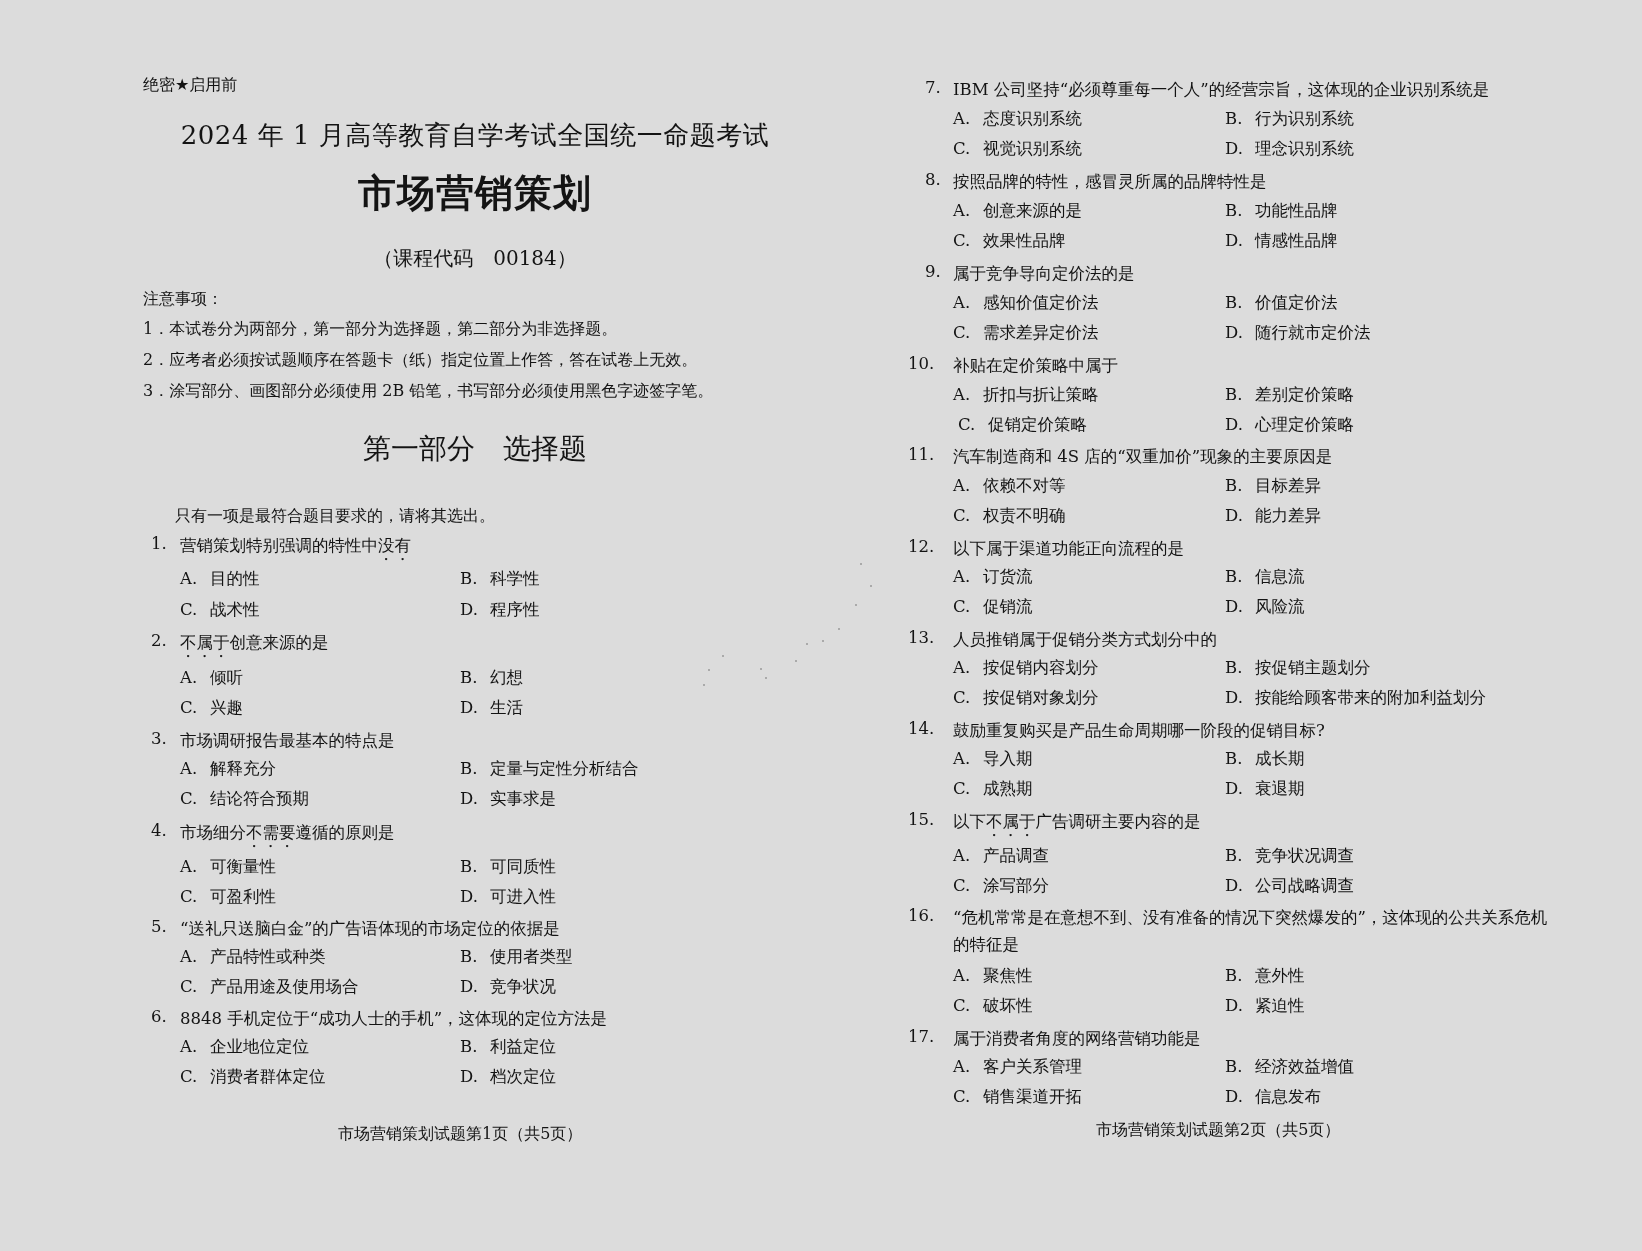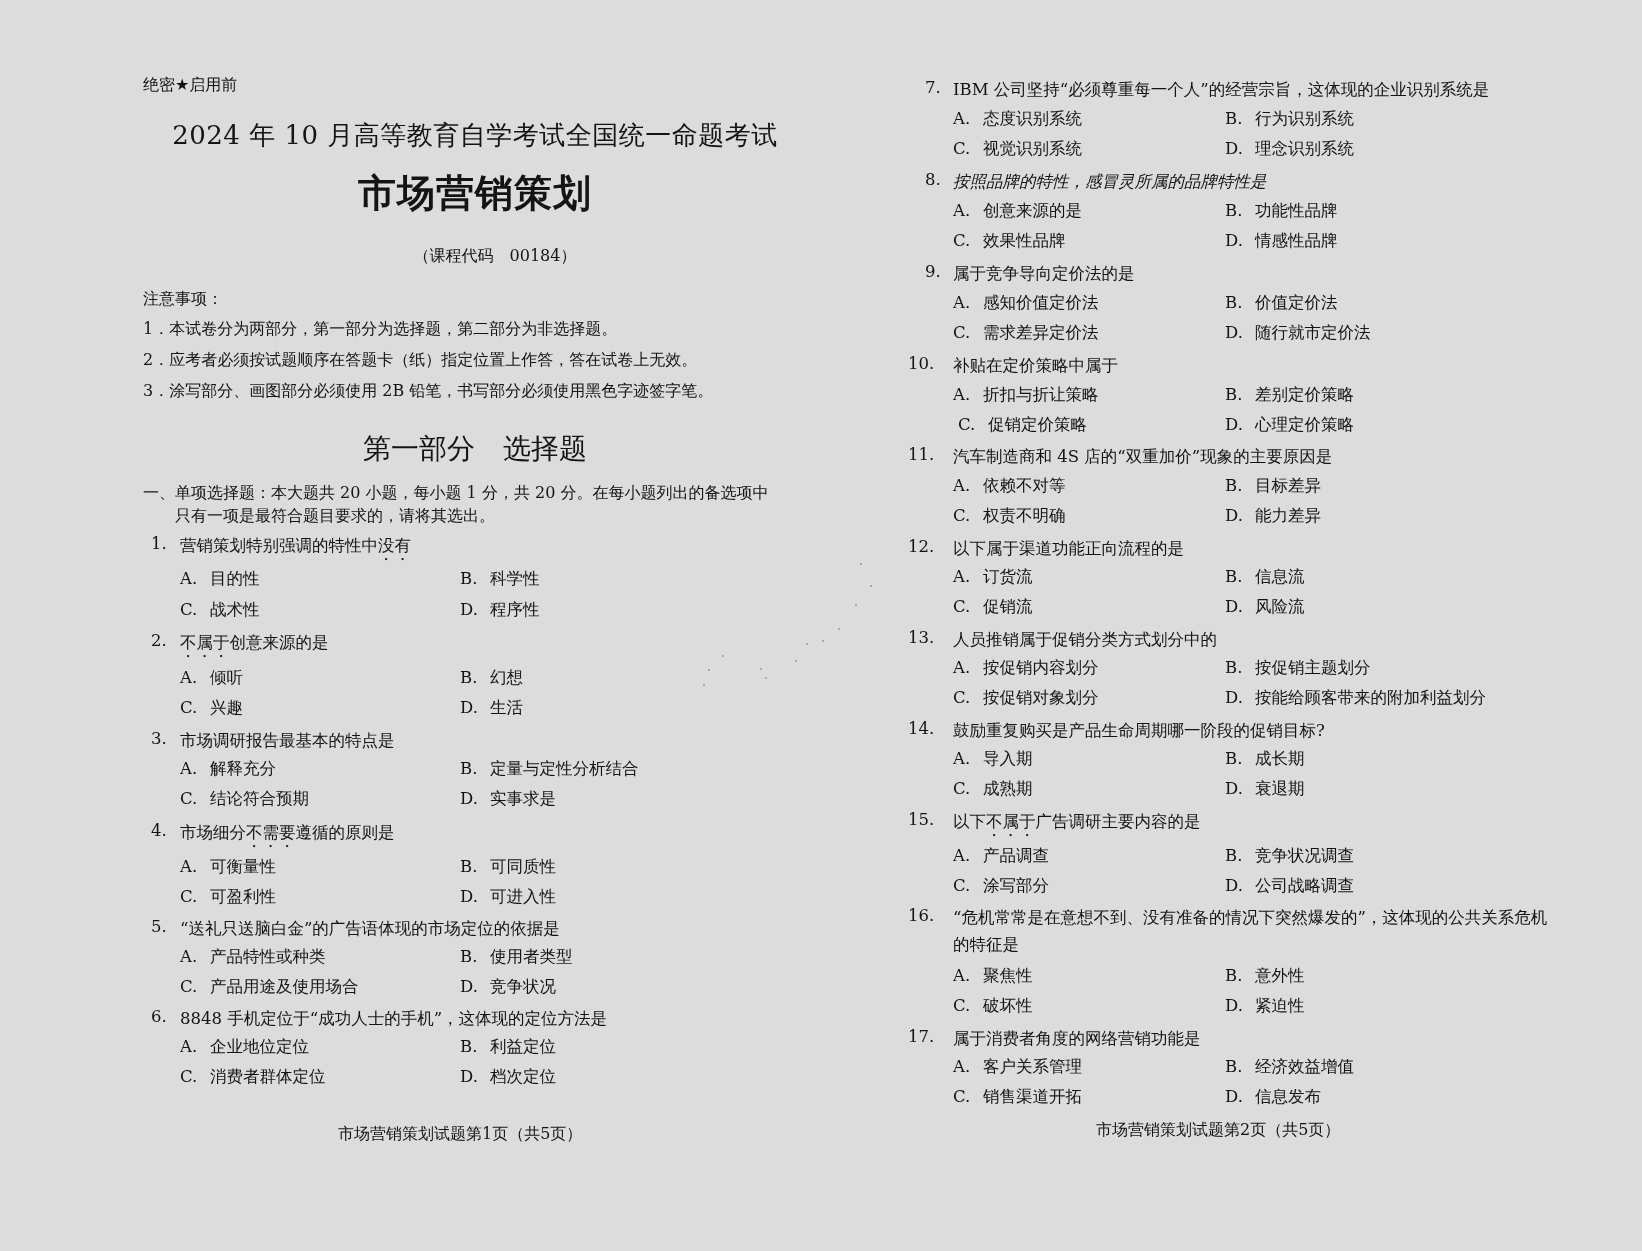--- a/index.html
+++ b/index.html
@@ -10,48 +10,47 @@
     color: #141414;
     position: relative;
   }
   .page { position: absolute; top: 0; height: 1250px; }
   .page-left { left: 0; width: 850px; }
   .page-right { left: 850px; width: 792px; }
   .abs { position: absolute; white-space: nowrap; line-height: 1; }
   .secret { left: 143px; top: 77px; font-size: 16px; font-family: "DejaVu Sans", "Liberation Sans", sans-serif; }
   .exam-title { left: 0; width: 950px; text-align: center; top: 122px; font-size: 26px; letter-spacing: 0.5px; }
   .course-title { left: 0; width: 950px; text-align: center; top: 174px; font-size: 38px; font-weight: bold; letter-spacing: 1px; }
-  .course-code { left: 0; width: 950px; text-align: center; top: 248px; font-size: 16px; padding-left: 20px; }
+  .course-code { left: 0; width: 950px; text-align: center; top: 248px; font-size: 20px; }
   .notes-head { left: 143px; top: 291px; font-size: 16px; }
   .note { left: 143px; font-size: 16px; }
   .part-head { left: 0; width: 950px; text-align: center; top: 428px; font-size: 28px; margin-top: 7px; }
   .instr { left: 143px; font-size: 16px; }
   .q-line { font-size: 16.5px; }
   .opt-label { display: inline-block; width: 30px; }
   .footer { font-size: 16px; }
   .emph { text-emphasis: dot; -webkit-text-emphasis: dot; text-emphasis-position: under; -webkit-text-emphasis-position: under; }
   .speck { position: absolute; width: 2px; height: 2px; background: #9a9a9a; border-radius: 1px; }
 </style>
 </head>
 <body>
 
 <div class="page page-left">
   <div class="abs secret">绝密★启用前</div>
-  <div class="abs exam-title">2024 年 10 月高等教育自学考试全国统一命题考试</div>
+  <div class="abs exam-title">2024 年 1 月高等教育自学考试全国统一命题考试</div>
   <div class="abs course-title">市场营销策划</div>
   <div class="abs course-code">（课程代码　00184）</div>
 
   <div class="abs notes-head">注意事项：</div>
   <div class="abs note" style="top:321px">1．本试卷分为两部分，第一部分为选择题，第二部分为非选择题。</div>
   <div class="abs note" style="top:352px">2．应考者必须按试题顺序在答题卡（纸）指定位置上作答，答在试卷上无效。</div>
   <div class="abs note" style="top:383px">3．涂写部分、画图部分必须使用 2B 铅笔，书写部分必须使用黑色字迹签字笔。</div>
 
   <div class="abs part-head">第一部分　选择题</div>
 
-  <div class="abs instr" style="top:485px">一、单项选择题：本大题共 20 小题，每小题 1 分，共 20 分。在每小题列出的备选项中</div>
   <div class="abs instr" style="top:508px; left:175px">只有一项是最符合题目要求的，请将其选出。</div>
 
   <div id="left-questions">
       <div class="abs q-line" style="left: 151px; top: 536px;">1.</div>
       <div class="abs q-line" style="left: 180px; top: 536px;"><span>营销策划特别强调的特性中</span><span class="emph">没有</span><span></span></div>
       <div class="abs q-line" style="left: 180px; top: 571px;"><span class="opt-label">A.</span><span>目的性</span></div>
       <div class="abs q-line" style="left: 460px; top: 571px;"><span class="opt-label">B.</span><span>科学性</span></div>
       <div class="abs q-line" style="left: 180px; top: 602px;"><span class="opt-label">C.</span><span>战术性</span></div>
       <div class="abs q-line" style="left: 460px; top: 602px;"><span class="opt-label">D.</span><span>程序性</span></div>
       <div class="abs q-line" style="left: 151px; top: 633px;">2.</div>
@@ -91,21 +90,21 @@
 
 <div class="page page-right">
   <div id="right-questions">
       <div class="abs q-line" style="left: 75px; top: 80px;">7.</div>
       <div class="abs q-line" style="left: 103px; top: 80px;"><span>IBM 公司坚持“必须尊重每一个人”的经营宗旨，这体现的企业识别系统是</span><span class="emph"></span><span></span></div>
       <div class="abs q-line" style="left: 103px; top: 111px;"><span class="opt-label">A.</span><span>态度识别系统</span></div>
       <div class="abs q-line" style="left: 375px; top: 111px;"><span class="opt-label">B.</span><span>行为识别系统</span></div>
       <div class="abs q-line" style="left: 103px; top: 141px;"><span class="opt-label">C.</span><span>视觉识别系统</span></div>
       <div class="abs q-line" style="left: 375px; top: 141px;"><span class="opt-label">D.</span><span>理念识别系统</span></div>
       <div class="abs q-line" style="left: 75px; top: 172px;">8.</div>
-      <div class="abs q-line" style="left: 103px; top: 172px; font-style: italic;"><span>按照品牌的特性，感冒灵所属的品牌特性是</span><span class="emph"></span><span></span></div>
+      <div class="abs q-line" style="left: 103px; top: 172px;"><span>按照品牌的特性，感冒灵所属的品牌特性是</span><span class="emph"></span><span></span></div>
       <div class="abs q-line" style="left: 103px; top: 203px;"><span class="opt-label">A.</span><span>创意来源的是</span></div>
       <div class="abs q-line" style="left: 375px; top: 203px;"><span class="opt-label">B.</span><span>功能性品牌</span></div>
       <div class="abs q-line" style="left: 103px; top: 233px;"><span class="opt-label">C.</span><span>效果性品牌</span></div>
       <div class="abs q-line" style="left: 375px; top: 233px;"><span class="opt-label">D.</span><span>情感性品牌</span></div>
       <div class="abs q-line" style="left: 75px; top: 264px;">9.</div>
       <div class="abs q-line" style="left: 103px; top: 264px;"><span>属于竞争导向定价法的是</span><span class="emph"></span><span></span></div>
       <div class="abs q-line" style="left: 103px; top: 295px;"><span class="opt-label">A.</span><span>感知价值定价法</span></div>
       <div class="abs q-line" style="left: 375px; top: 295px;"><span class="opt-label">B.</span><span>价值定价法</span></div>
       <div class="abs q-line" style="left: 103px; top: 325px;"><span class="opt-label">C.</span><span>需求差异定价法</span></div>
       <div class="abs q-line" style="left: 375px; top: 325px;"><span class="opt-label">D.</span><span>随行就市定价法</span></div>

